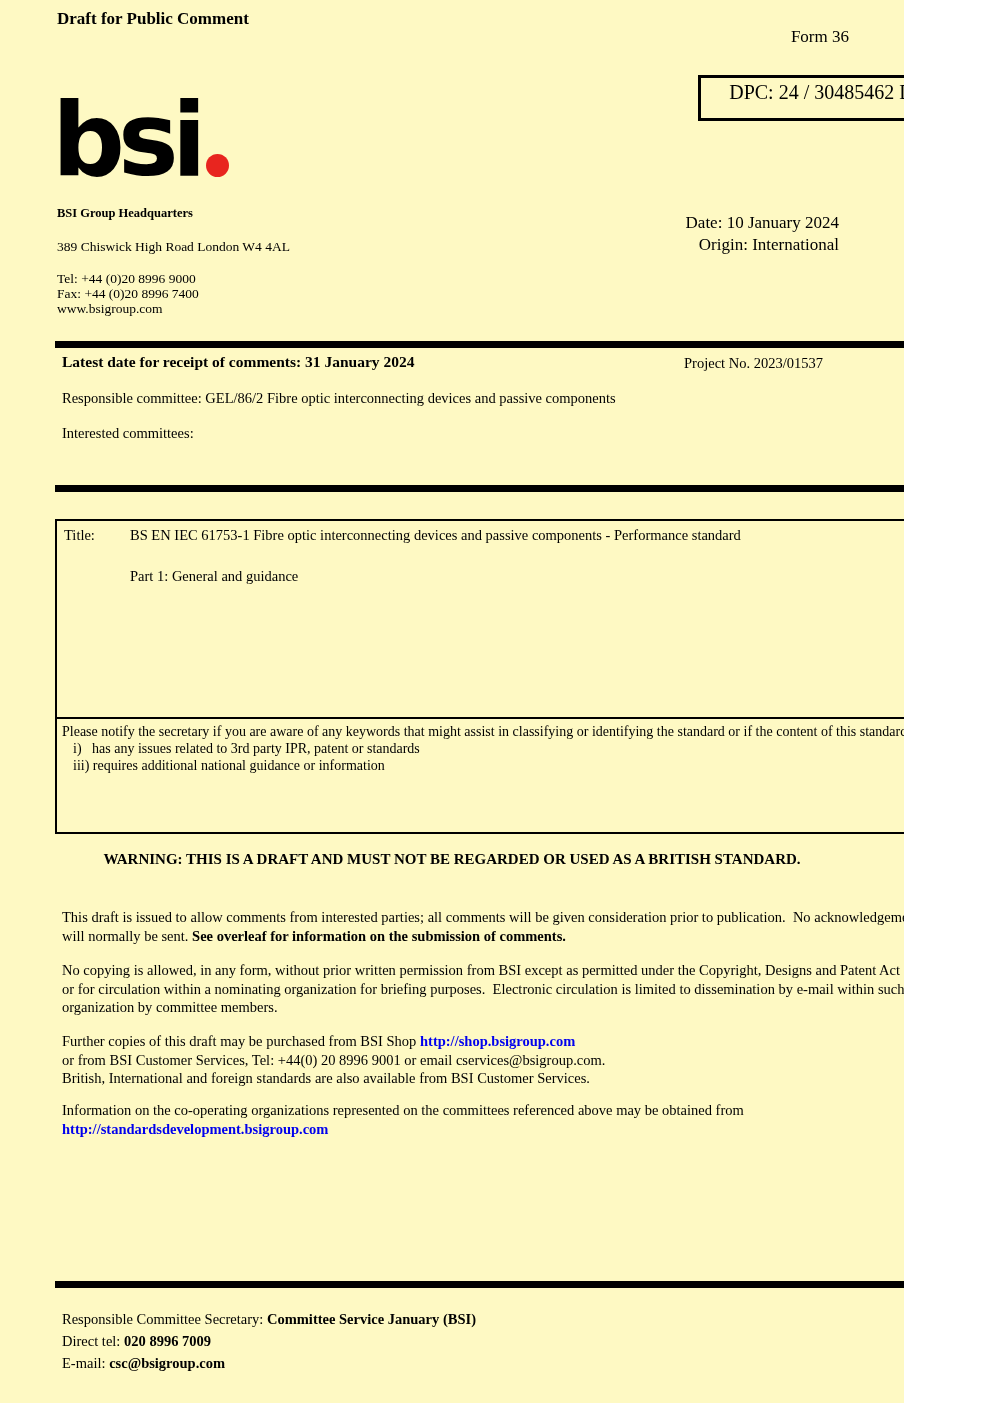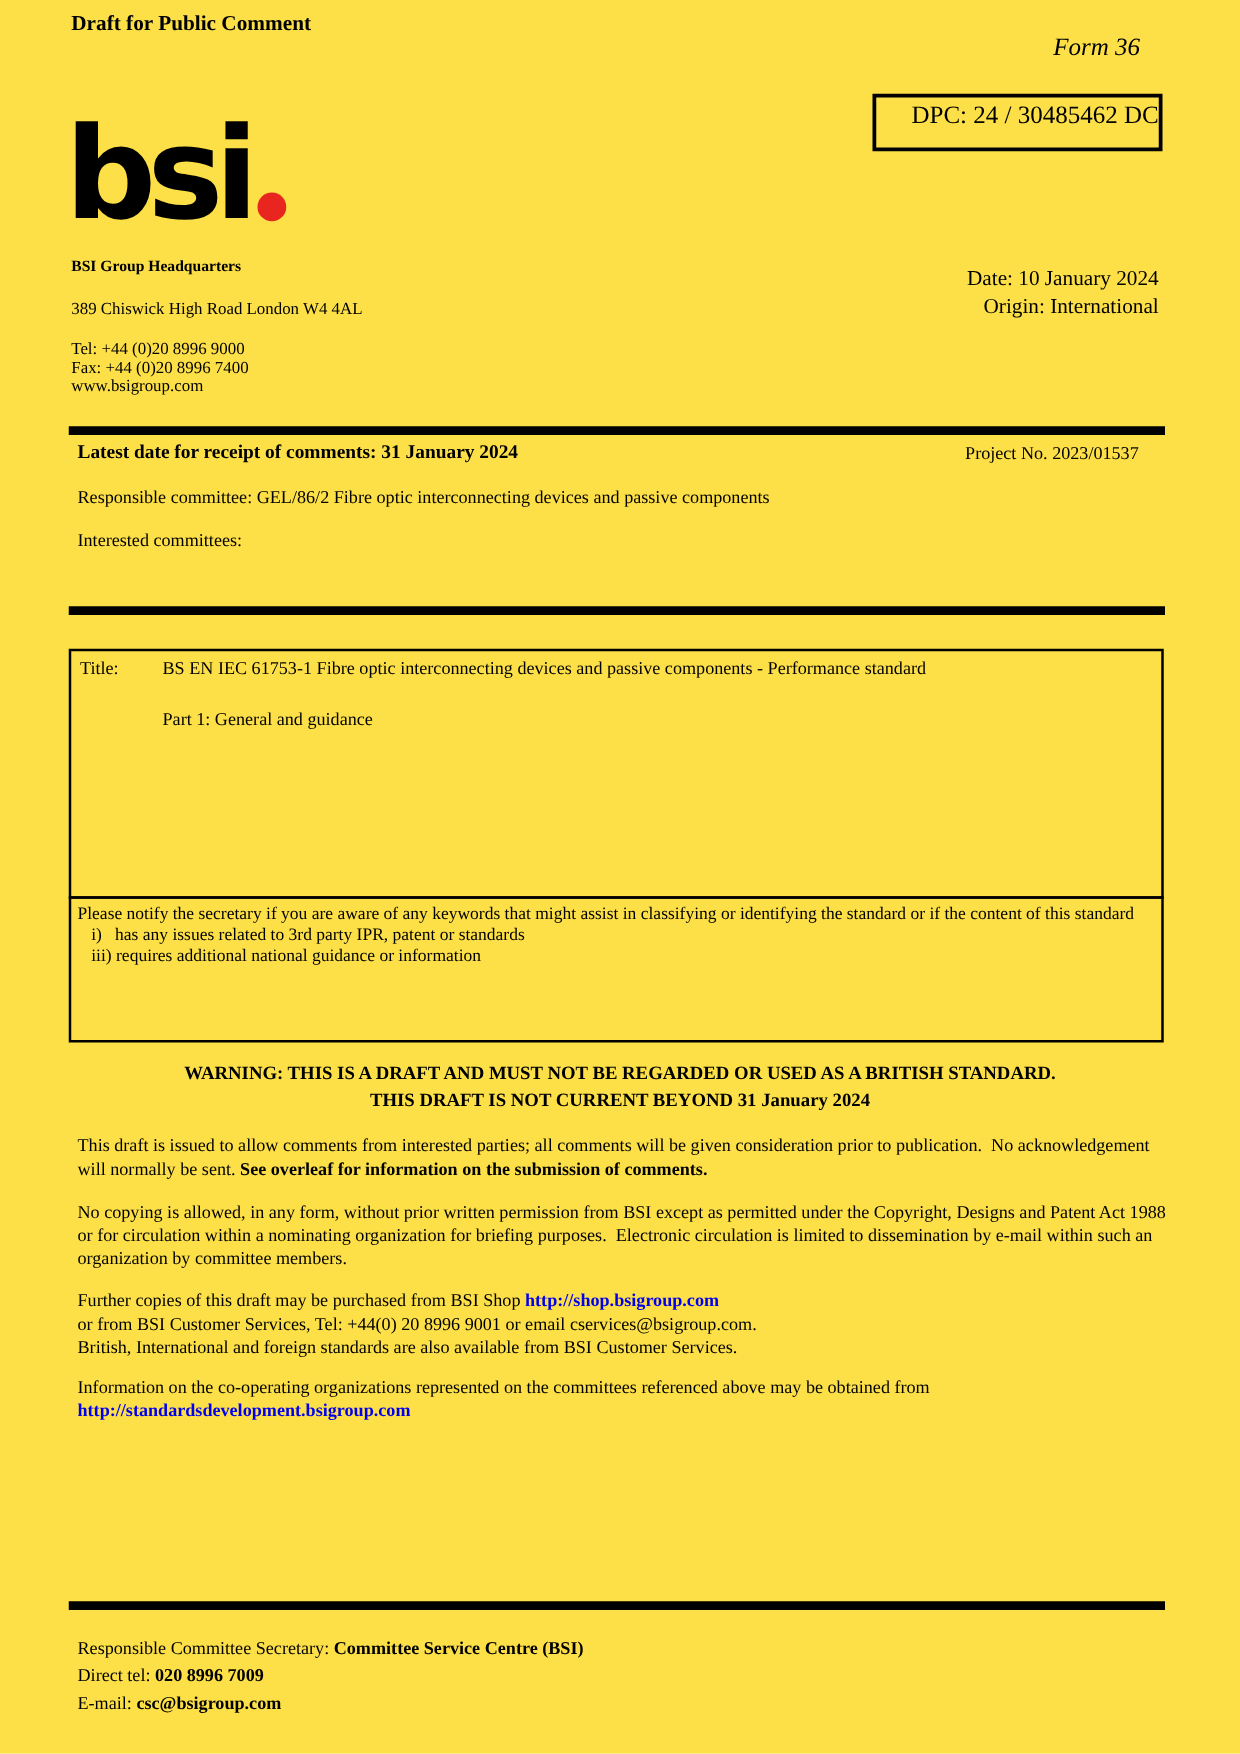--- a/index.html
+++ b/index.html
@@ -1,28 +1,28 @@
 <!DOCTYPE html>
 <html><head>
 <meta charset="utf-8">
 <style>
   html,body{margin:0;padding:0;background:#ffffff;}
   .page{
     position:relative;
-    width:992px;height:1403px;
-    background:#fde047;
+    width:904px;height:1403px;
+    background:#fef9c3;
     color:#000;
     font-family:"Liberation Serif","DejaVu Serif",serif;
     overflow:hidden;
   }
   .abs{position:absolute;}
   .pre{white-space:pre-wrap;}
 
   .draft-label{left:57px;top:9px;font-size:17px;font-weight:bold;}
-  .form-label{right:80px;top:27px;font-size:20px;font-style:italic;}
+  .form-label{right:55px;top:27px;font-size:17px;}
 
   .dpc-box{
     left:698px;top:75px;width:226px;height:37px;
     border:3px solid #000;
     font-size:20px;text-align:right;padding-top:3px;
   }
 
   .logo{left:52px;top:80px;height:100px;display:flex;align-items:flex-end;}
   .logo .word{
     font-family:"DejaVu Sans","Liberation Sans",sans-serif;
@@ -115,39 +115,38 @@
   </div>
 
   <div class="abs box kw-box">
     <div class="kw-intro">Please notify the secretary if you are aware of any keywords that might assist in classifying or identifying the standard or if the content of this standard</div>
     <div class="kw-item pre">i)   has any issues related to 3rd party IPR, patent or standards</div>
     <div class="kw-item pre">iii) requires additional national guidance or information</div>
   </div>
 
   <div class="abs warning">
     <div>WARNING: THIS IS A DRAFT AND MUST NOT BE REGARDED OR USED AS A BRITISH STANDARD.</div>
-    <div>THIS DRAFT IS NOT CURRENT BEYOND 31 January 2024</div>
   </div>
 
   <div class="abs para p-issued pre"><span>This draft is issued to allow comments from interested parties; all comments will be given consideration prior to publication.  No acknowledgement will normally be sent. </span><span class="b">See overleaf for information on the submission of comments.</span></div>
 
   <div class="abs para p-nocopy pre">No copying is allowed, in any form, without prior written permission from BSI except as permitted under the Copyright, Designs and Patent Act 1988 or for circulation within a nominating organization for briefing purposes.  Electronic circulation is limited to dissemination by e-mail within such an organization by committee members.</div>
 
   <div class="abs para p-copies">
     <div><span class="pre">Further copies of this draft may be purchased from BSI Shop </span><a class="link" href="#" style="color: rgb(0, 0, 238);">http://shop.bsigroup.com</a></div>
     <div>or from BSI Customer Services, Tel: +44(0) 20 8996 9001 or email cservices@bsigroup.com.</div>
     <div>British, International and foreign standards are also available from BSI Customer Services.</div>
   </div>
 
   <div class="abs para p-info">
     <div>Information on the co-operating organizations represented on the committees referenced above may be obtained from</div>
     <div><a class="link" href="#" style="color: rgb(0, 0, 238);">http://standardsdevelopment.bsigroup.com</a></div>
   </div>
 
   <div class="abs bar bar3"></div>
 
   <div class="abs footer">
-    <div><span class="pre">Responsible Committee Secretary: </span><span class="b">Committee Service Centre (BSI)</span></div>
+    <div><span class="pre">Responsible Committee Secretary: </span><span class="b">Committee Service January (BSI)</span></div>
     <div><span class="pre">Direct tel: </span><span class="b">020 8996 7009</span></div>
     <div><span class="pre">E-mail: </span><span class="b">csc@bsigroup.com</span></div>
   </div>
 
 </div>
 
 </body></html>

